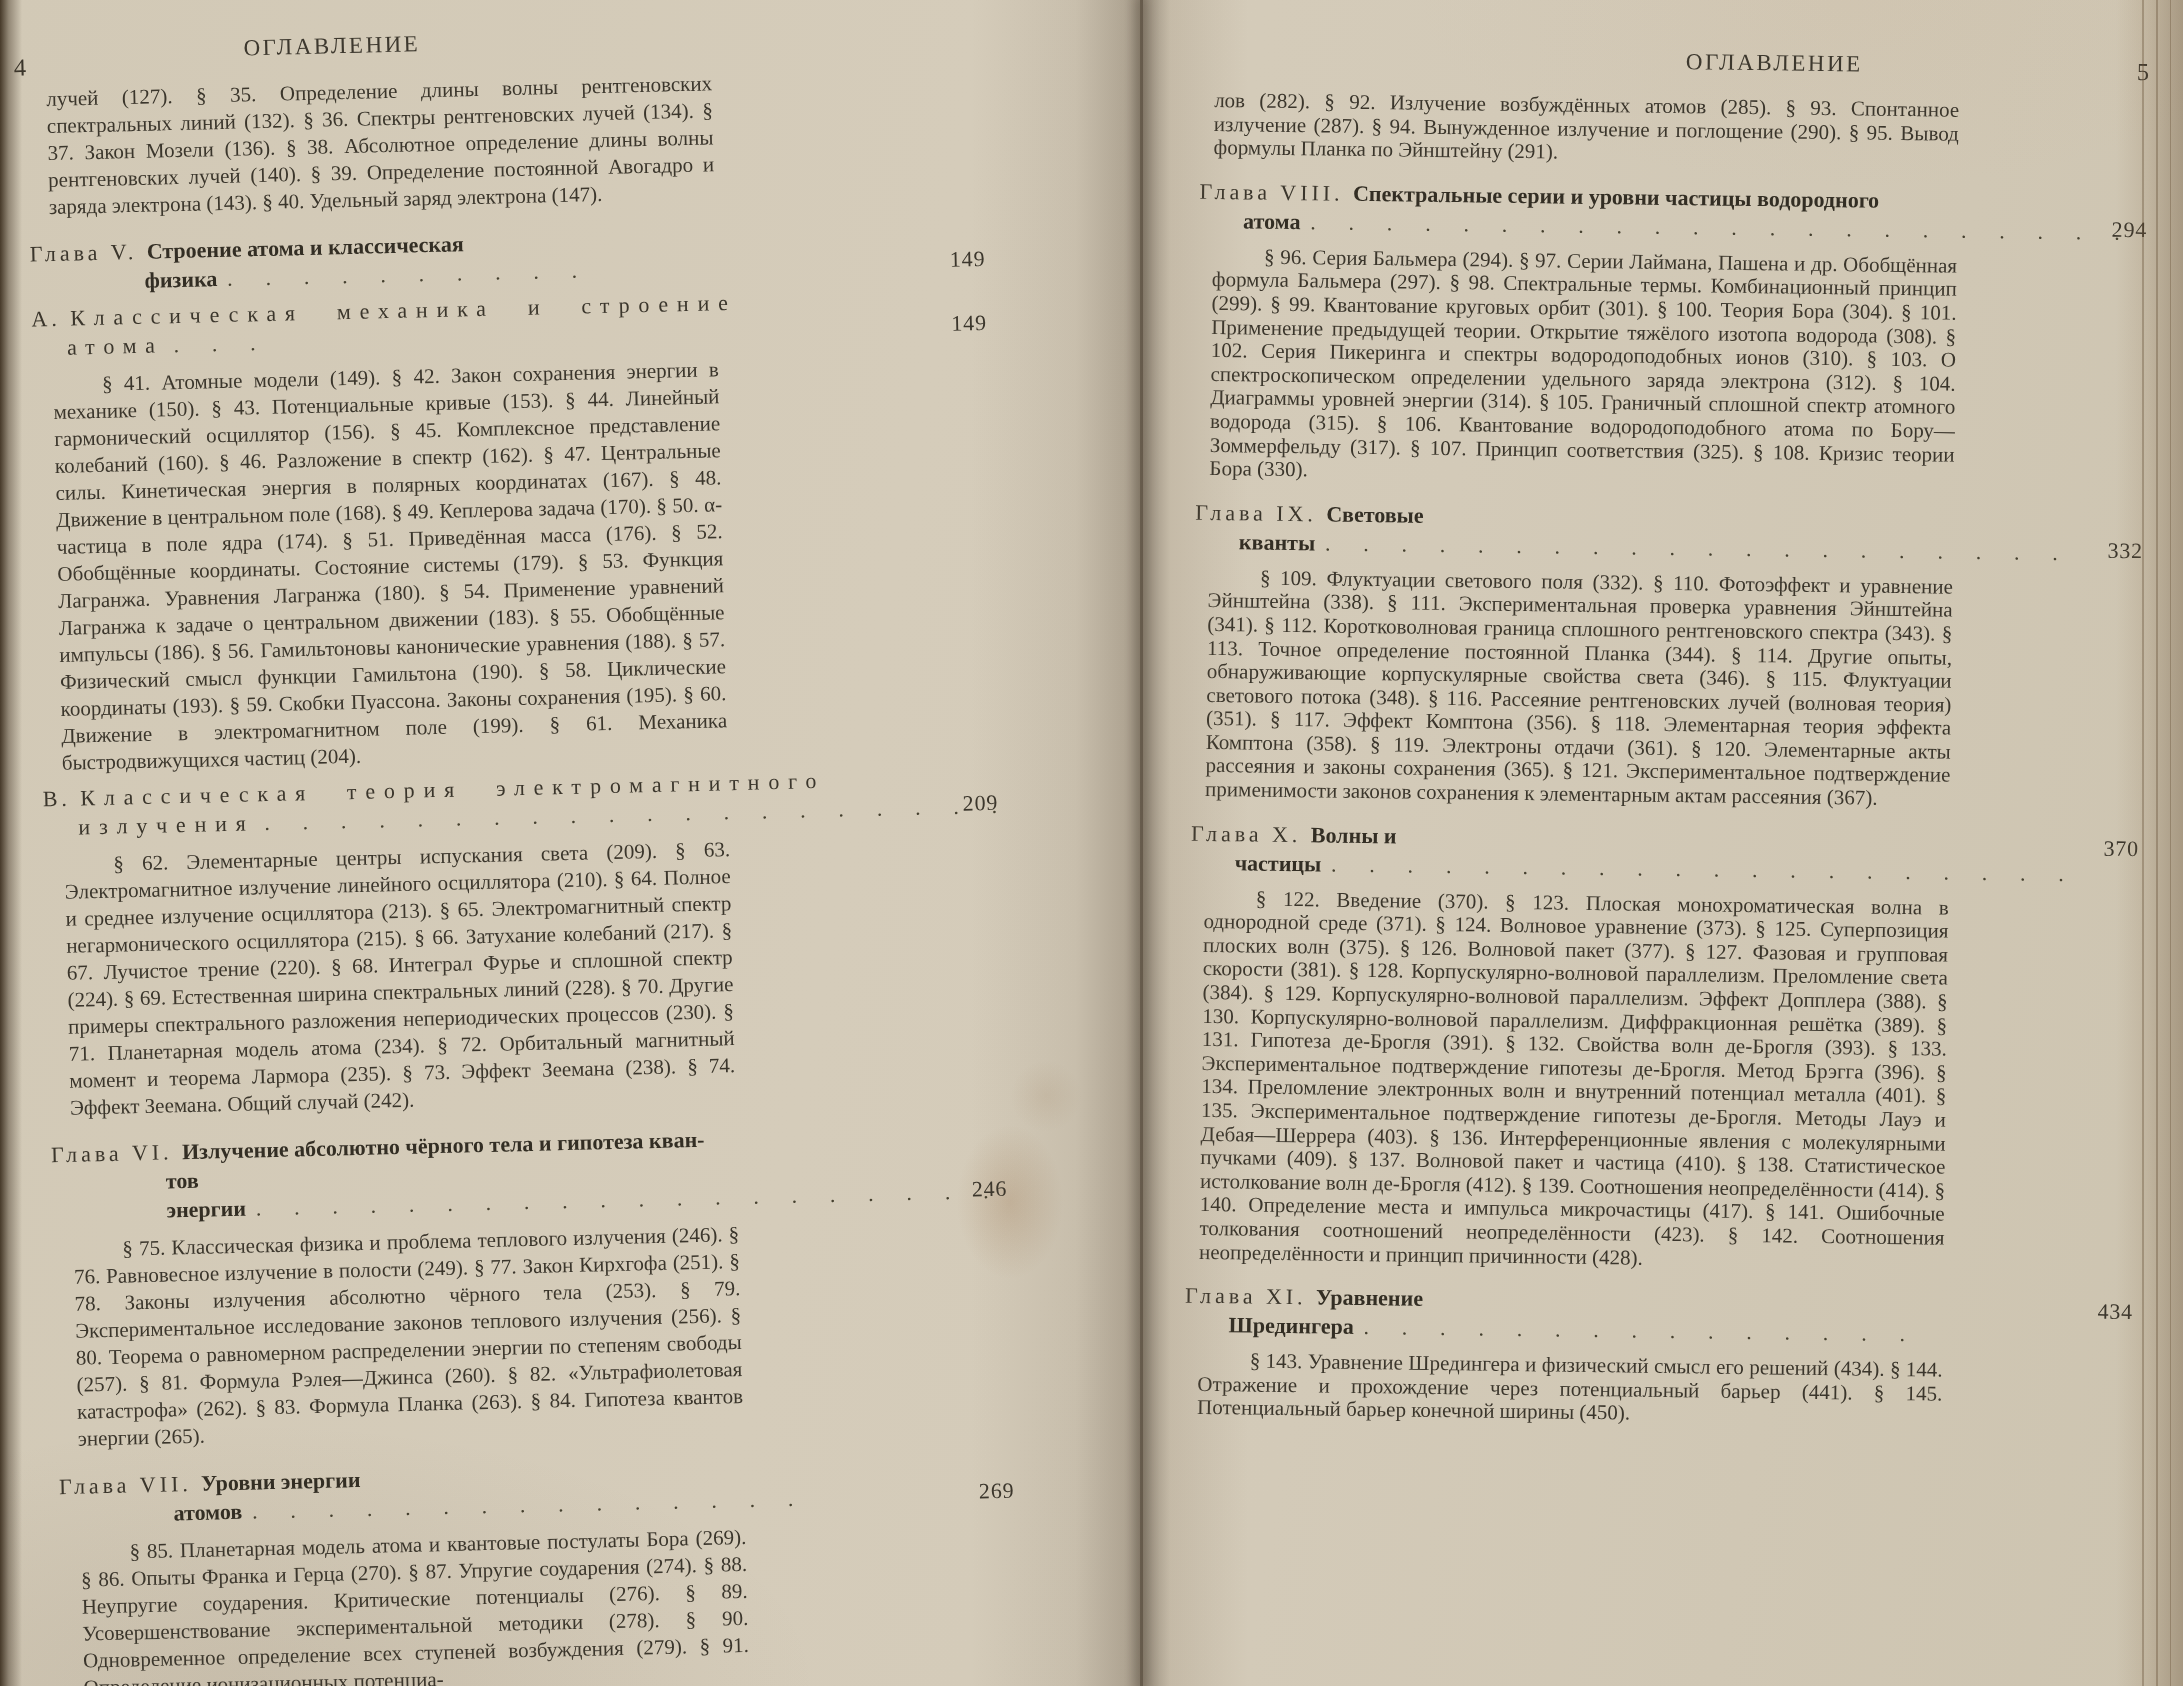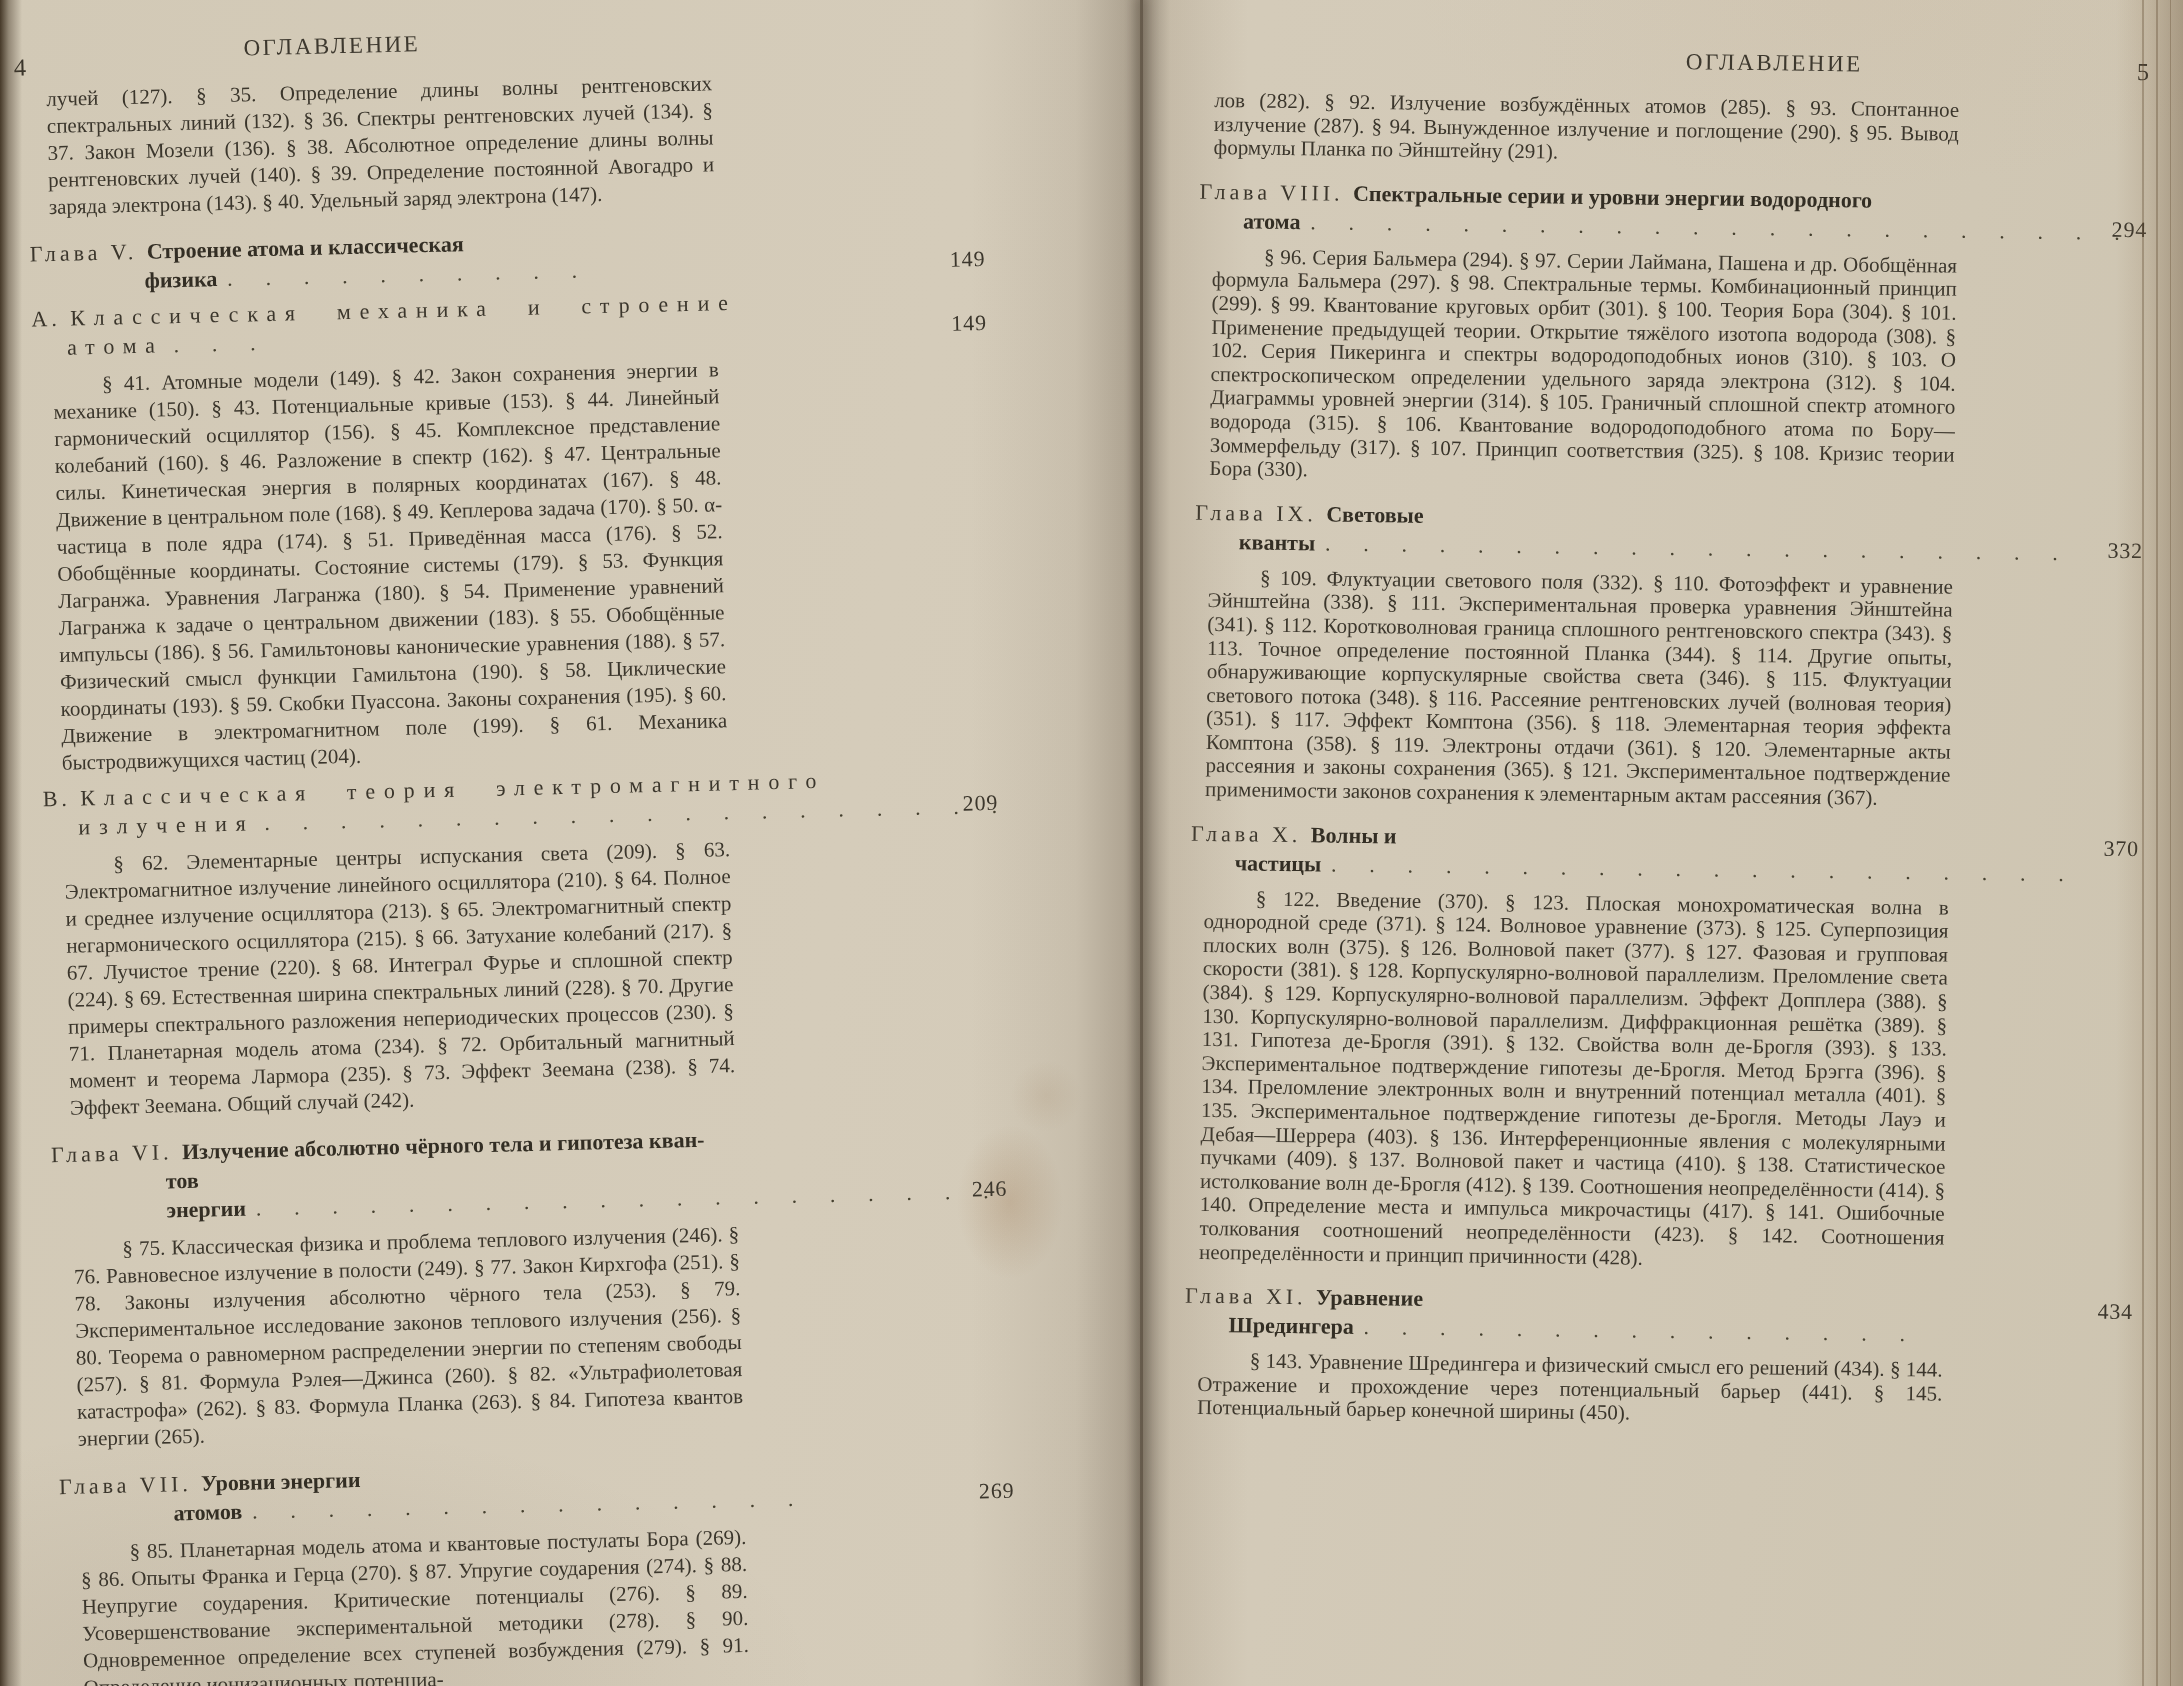--- a/index.html
+++ b/index.html
@@ -88,21 +88,21 @@
         <div class="entry chapter"><span class="label">Глава VII. </span><span class="title">Уровни энергии атомов</span><span class="leader">. . . . . . . . . . . . . . .</span><span class="pagenum">269</span></div>
         <p class="para indent">§ 85. Планетарная модель атома и квантовые постулаты Бора (269). § 86. Опыты Франка и Герца (270). § 87. Упругие соударения (274). § 88. Неупругие соударения. Критические потенциалы (276). § 89. Усовершенствование экспериментальной методики (278). § 90. Одновременное определение всех ступеней возбуждения (279). § 91. Определение ионизационных потенциа-</p>
       </div>
   </div>
 
   <div class="page page-right">
     <div class="corner-num">5</div>
     <div class="page-head">ОГЛАВЛЕНИЕ</div>
     <div class="page-body">
         <p class="para">лов (282). § 92. Излучение возбуждённых атомов (285). § 93. Спонтанное излучение (287). § 94. Вынужденное излучение и поглощение (290). § 95. Вывод формулы Планка по Эйнштейну (291).</p>
-        <div class="entry chapter"><span class="label">Глава VIII. </span><span class="title">Спектральные серии и уровни энергии водородного
+        <div class="entry chapter"><span class="label">Глава VIII. </span><span class="title">Спектральные серии и уровни частицы водородного
 атома</span><span class="leader">. . . . . . . . . . . . . . . . . . . . . . . . . .</span><span class="pagenum">294</span></div>
         <p class="para indent">§ 96. Серия Бальмера (294). § 97. Серии Лаймана, Пашена и др. Обобщённая формула Бальмера (297). § 98. Спектральные термы. Комбинационный принцип (299). § 99. Квантование круговых орбит (301). § 100. Теория Бора (304). § 101. Применение предыдущей теории. Открытие тяжёлого изотопа водорода (308). § 102. Серия Пикеринга и спектры водородоподобных ионов (310). § 103. О спектроскопическом определении удельного заряда электрона (312). § 104. Диаграммы уровней энергии (314). § 105. Граничный сплошной спектр атомного водорода (315). § 106. Квантование водородоподобного атома по Бору—Зоммерфельду (317). § 107. Принцип соответствия (325). § 108. Кризис теории Бора (330).</p>
         <div class="entry chapter"><span class="label">Глава IX. </span><span class="title">Световые кванты</span><span class="leader">. . . . . . . . . . . . . . . . . . . .</span><span class="pagenum">332</span></div>
         <p class="para indent">§ 109. Флуктуации светового поля (332). § 110. Фотоэффект и уравнение Эйнштейна (338). § 111. Экспериментальная проверка уравнения Эйнштейна (341). § 112. Коротковолновая граница сплошного рентгеновского спектра (343). § 113. Точное определение постоянной Планка (344). § 114. Другие опыты, обнаруживающие корпускулярные свойства света (346). § 115. Флуктуации светового потока (348). § 116. Рассеяние рентгеновских лучей (волновая теория) (351). § 117. Эффект Комптона (356). § 118. Элементарная теория эффекта Комптона (358). § 119. Электроны отдачи (361). § 120. Элементарные акты рассеяния и законы сохранения (365). § 121. Экспериментальное подтверждение применимости законов сохранения к элементарным актам рассеяния (367).</p>
         <div class="entry chapter raised"><span class="label">Глава X. </span><span class="title">Волны и частицы</span><span class="leader">. . . . . . . . . . . . . . . . . . . .</span><span class="pagenum">370</span></div>
         <p class="para indent">§ 122. Введение (370). § 123. Плоская монохроматическая волна в однородной среде (371). § 124. Волновое уравнение (373). § 125. Суперпозиция плоских волн (375). § 126. Волновой пакет (377). § 127. Фазовая и групповая скорости (381). § 128. Корпускулярно-волновой параллелизм. Преломление света (384). § 129. Корпускулярно-волновой параллелизм. Эффект Допплера (388). § 130. Корпускулярно-волновой параллелизм. Диффракционная решётка (389). § 131. Гипотеза де-Брогля (391). § 132. Свойства волн де-Брогля (393). § 133. Экспериментальное подтверждение гипотезы де-Брогля. Метод Брэгга (396). § 134. Преломление электронных волн и внутренний потенциал металла (401). § 135. Экспериментальное подтверждение гипотезы де-Брогля. Методы Лауэ и Дебая—Шеррера (403). § 136. Интерференционные явления с молекулярными пучками (409). § 137. Волновой пакет и частица (410). § 138. Статистическое истолкование волн де-Брогля (412). § 139. Соотношения неопределённости (414). § 140. Определение места и импульса микрочастицы (417). § 141. Ошибочные толкования соотношений неопределённости (423). § 142. Соотношения неопределённости и принцип причинности (428).</p>
         <div class="entry chapter raised"><span class="label">Глава XI. </span><span class="title">Уравнение Шредингера</span><span class="leader">. . . . . . . . . . . . . . .</span><span class="pagenum">434</span></div>
         <p class="para indent">§ 143. Уравнение Шредингера и физический смысл его решений (434). § 144. Отражение и прохождение через потенциальный барьер (441). § 145. Потенциальный барьер конечной ширины (450).</p>
       </div>
   </div>

